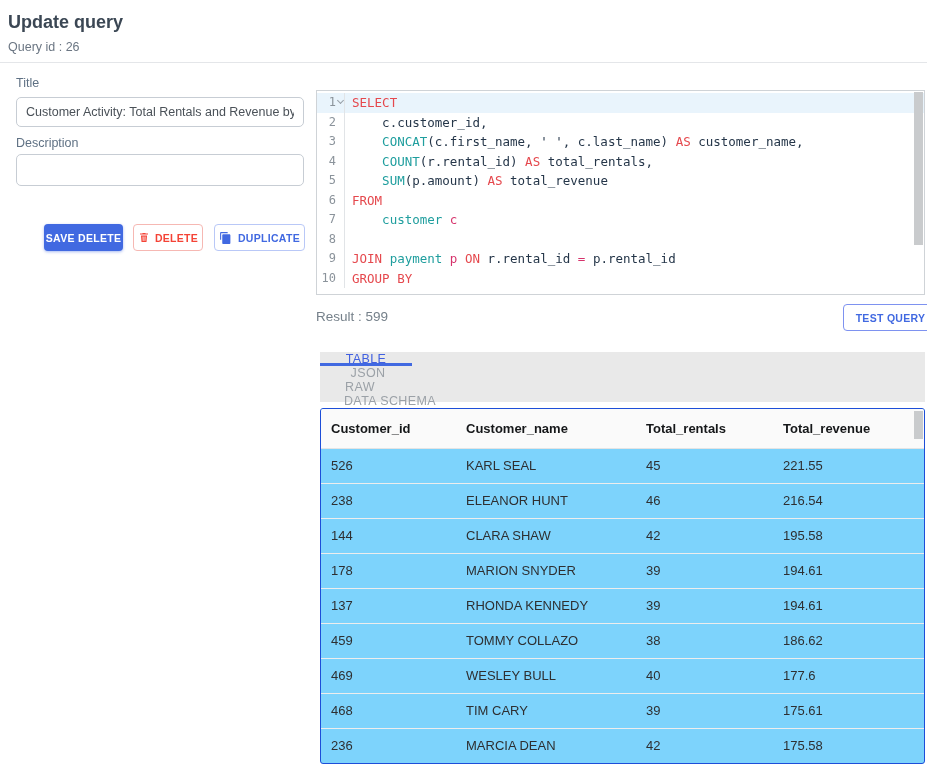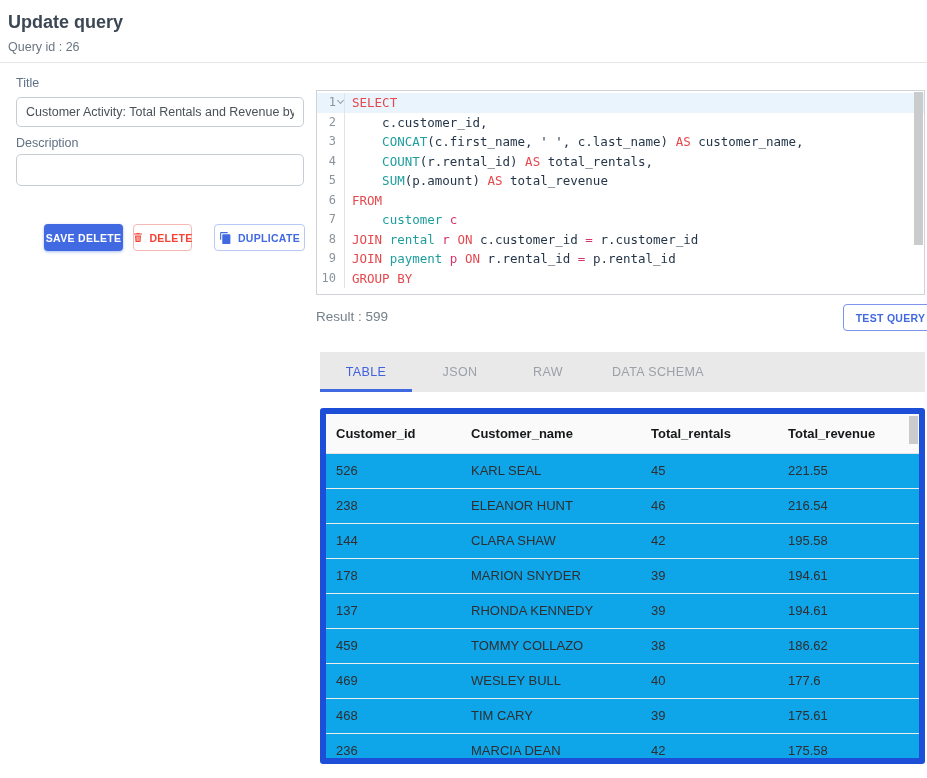--- a/index.html
+++ b/index.html
@@ -20,21 +20,21 @@
   .text-input { position:absolute; left:0; width:288px; border:1px solid #c7cdd4; border-radius:5px;
                 padding:0 9px; font-size:12.5px; color:#4a5158; background:#fff; outline:none;
                 font-family:"Liberation Sans", sans-serif; }
   .inp-title { top:21px; height:30px; }
   .inp-desc { top:78px; height:32px; }
 
   .btn { position:absolute; top:148px; height:27px; border-radius:4px; font-size:10.5px; font-weight:bold;
          letter-spacing:.3px; display:inline-flex; align-items:center; justify-content:center;
          cursor:pointer; font-family:"Liberation Sans", sans-serif; }
   .btn-save { left:28px; width:79px; background:#4169e1; color:#fff; border:none; box-shadow:0 1px 3px rgba(65,105,225,.45); }
-  .btn-delete { left:117px; width:59px; background:#fff; color:#f44336; border:1px solid #f6b8b3; gap:5px; }
+  .btn-delete { left:117px; width:70px; background:#fff; color:#f44336; border:1px solid #f6b8b3; gap:5px; }
   .btn-duplicate { left:198px; width:91px; background:#fff; color:#4169e1; border:1px solid #b9c8f7; gap:6px; }
 
   
   .editor { position:absolute; left:316px; top:90px; width:609px; height:205px; background:#fff;
             border:1px solid #cfd3d7; overflow:hidden; font-family:"DejaVu Sans Mono", monospace; font-size:12.5px; }
   .editor-lines { padding-top:2px; }
   .code-row { display:flex; height:19.5px; line-height:19.5px; }
   .code-row.active { background:#e9f4fc; }
   .gutter { width:28px; flex:none; text-align:right; padding-right:8px; color:#8b939b;
             border-right:1px solid #e1e4e7; font-size:12px; position:relative; }
@@ -48,29 +48,29 @@
   .tok-pl { color:#253649; }
   .editor-scrollbar { position:absolute; top:1px; right:1px; width:9px; height:153px; background:#c9cbcd; }
 
   
   .result-label { position:absolute; left:316px; top:309px; font-size:13.5px; color:#75808a; }
   .btn-test { position:absolute; left:843px; top:304px; width:95px; height:27px; background:#fff;
               border:1px solid #7e92f0; border-radius:4px; color:#4169e1; font-size:10.5px; font-weight:bold;
               letter-spacing:.3px; cursor:pointer; font-family:"Liberation Sans", sans-serif; }
 
   
-  .tabbar { position:absolute; left:320px; top:352px; width:605px; height:40px; background:#e9e9e9; display:flex; }
+  .tabbar { position:absolute; left:320px; top:352px; width:605px; height:50px; background:#e9e9e9; display:flex;flex-direction:column; }
   .tab { height:100%; display:flex; align-items:center; justify-content:center; font-size:12.5px;
          letter-spacing:.4px; color:#9ba1a7; position:relative; cursor:pointer; }
   .tab.active { color:#4160e0; }
   .tab.active::after { content:""; position:absolute; left:0; right:0; bottom:0; height:3px; background:#4169e1; }
 
   
-  .table-panel { position:absolute; left:320px; top:408px; width:605px; height:356px; background:#0ea5e9;
-                 border:6px solid #1d4ed8; border-radius:3px; overflow:hidden; }
+  .table-panel { position:absolute; left:320px; top:408px; width:605px; height:356px; background:#7dd3fc;
+                 border:1px solid #1d4ed8; border-radius:3px; overflow:hidden; }
   .table-panel table { border-collapse:collapse; width:100%; table-layout:fixed; }
   .table-panel th { height:39px; background:#fafafa; border-bottom:1px solid #e4e4e4; font-size:13px;
                     font-weight:bold; color:#151719; text-align:left; padding-left:10px; }
   .table-panel td { height:35px; border-bottom:1px solid #ededed; font-size:13px; color:#2e2f31; padding-left:10px; }
   .table-scrollbar { position:absolute; top:2px; right:1px; width:9px; height:28px; background:#c9cbcd; }
 </style>
 </head>
 <body>
 
 <div class="page">
@@ -131,21 +131,20 @@
         <div class="code-row">
           <span class="gutter">6</span>
           <span class="code"><span class="tok-kw">FROM</span></span>
         </div>
         <div class="code-row">
           <span class="gutter">7</span>
           <span class="code"><span class="tok-pl">    </span><span class="tok-fn">customer</span><span class="tok-pl"> </span><span class="tok-al">c</span></span>
         </div>
         <div class="code-row">
           <span class="gutter">8</span>
-          <span class="code"><span class="tok-kw">JOIN</span><span class="tok-pl"> </span><span class="tok-fn">rental</span><span class="tok-pl"> </span><span class="tok-al">r</span><span class="tok-pl"> </span><span class="tok-kw">ON</span><span class="tok-pl"> c.customer_id </span><span class="tok-al">=</span><span class="tok-pl"> r.customer_id</span></span>
         </div>
         <div class="code-row">
           <span class="gutter">9</span>
           <span class="code"><span class="tok-kw">JOIN</span><span class="tok-pl"> </span><span class="tok-fn">payment</span><span class="tok-pl"> </span><span class="tok-al">p</span><span class="tok-pl"> </span><span class="tok-kw">ON</span><span class="tok-pl"> r.rental_id </span><span class="tok-al">=</span><span class="tok-pl"> p.rental_id</span></span>
         </div>
         <div class="code-row">
           <span class="gutter">10</span>
           <span class="code"><span class="tok-kw">GROUP BY</span></span>
         </div>
       </div>

